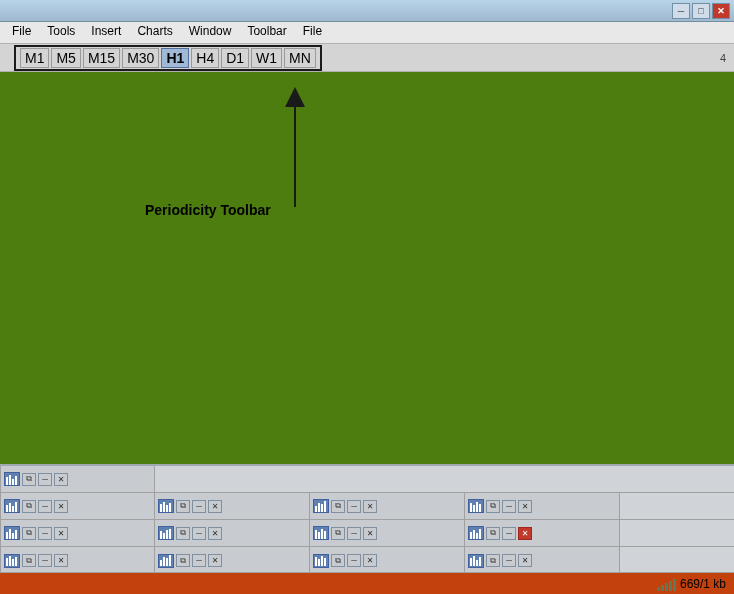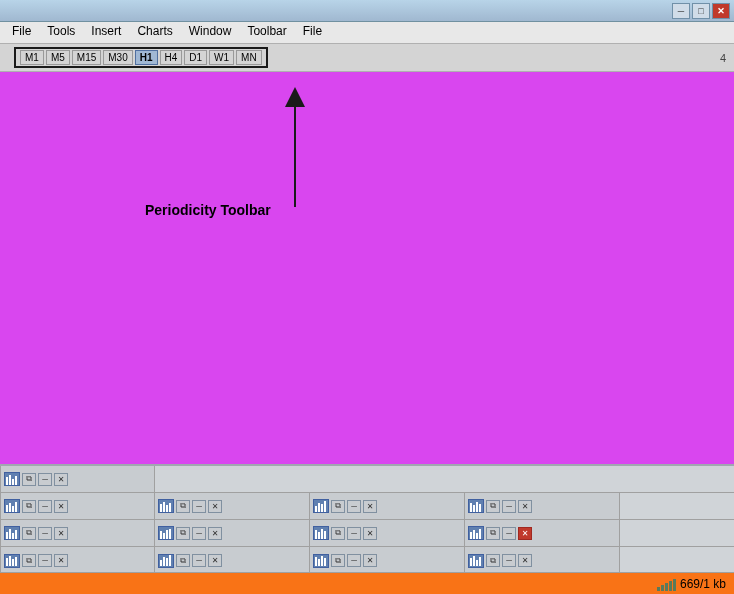--- a/index.html
+++ b/index.html
@@ -86,37 +86,37 @@
     .periodicity-box {
       border: 2px solid #1a1a1a;
       display: flex;
       align-items: center;
       padding: 1px 4px;
       gap: 2px;
       background: #d4d4d4;
     }
     .period-btn {
       padding: 1px 4px;
-      font-size: 10px;
+      font-size: 14px;
       background: #d4d4d4;
       border: 1px solid #999;
       cursor: pointer;
       color: #000;
       min-width: 20px;
       text-align: center;
     }
     .period-btn.active {
       background: #a0b8d4;
       border: 1px solid #5070a0;
       font-weight: bold;
     }
 
     
     .main-content {
-      background: #d946ef;
+      background: #4d7c0f;
       position: absolute;
       top: 72px;
       left: 0;
       right: 0;
       bottom: 130px;
       display: flex;
       align-items: center;
       justify-content: flex-end;
       flex-direction: column;
     }
@@ -209,21 +209,21 @@
       border-color: #a02820;
     }
 
     
     .status-bar {
       position: absolute;
       bottom: 0;
       left: 0;
       right: 0;
       height: 22px;
-      background: #f97316;
+      background: #c2410c;
       border-top: 1px solid #a0a0a0;
       display: flex;
       align-items: center;
       justify-content: flex-end;
       padding: 0 8px;
       gap: 6px;
     }
     .status-indicator {
       display: flex;
       align-items: center;

